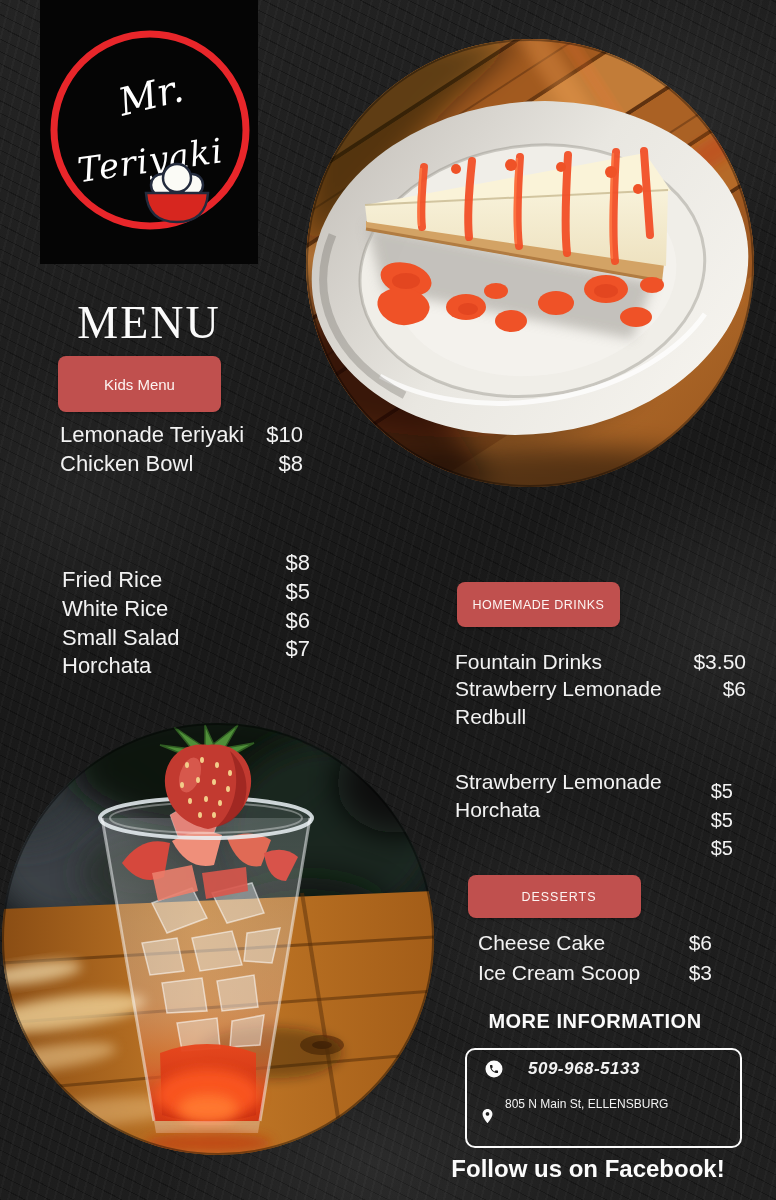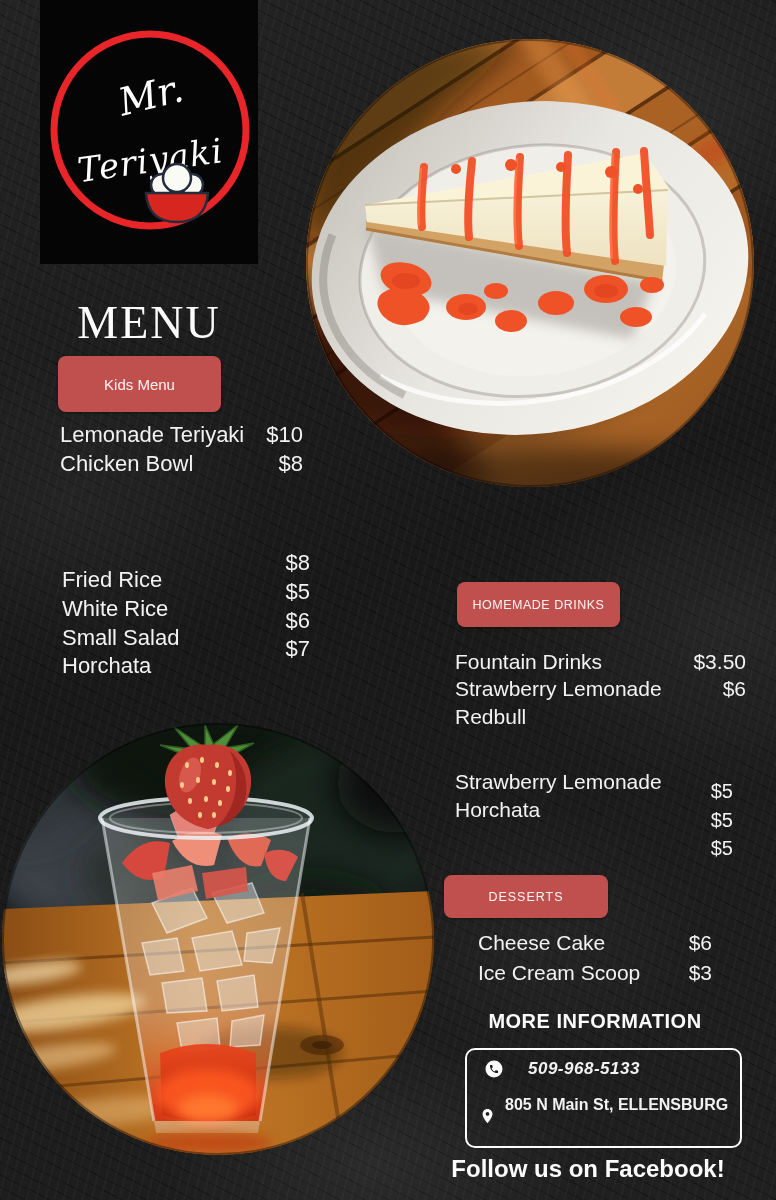--- a/index.html
+++ b/index.html
@@ -21,21 +21,21 @@
   
   #logo-block{left:40px;top:0;width:218px;height:264px;background:#050505;}
   #menu-title{left:40px;top:272px;width:218px;text-align:center;
     font-family:"Liberation Serif",serif;font-size:46px;letter-spacing:2px;color:#fbfbfb;margin-top:24px;}
   
   .pill{background:#c0504e;border-radius:8px;display:flex;align-items:center;justify-content:center;
         color:#fdf4f2;box-shadow:0 1px 3px rgba(0,0,0,.4);}
   #pill-kids{left:58px;top:356px;width:163px;height:56px;font-size:15px;}
   #pill-sides{left:58px;top:512px;width:163px;height:45px;font-size:15px;}
   #pill-drinks{left:457px;top:582px;width:163px;height:45px;font-size:12.5px;letter-spacing:.5px;}
-  #pill-desserts{left:444px;top:875px;width:164px;height:43px;font-size:12.5px;letter-spacing:1px;}
+  #pill-desserts{left:468px;top:875px;width:164px;height:43px;font-size:12.5px;letter-spacing:1px;padding-left:9px;}
   
   .names,.prices{white-space:nowrap;}
   .prices{text-align:right;}
   #kids-names{left:60px;top:420px;font-size:22px;line-height:29px;}
   #kids-prices{left:248px;top:420px;width:55px;font-size:22px;line-height:29px;}
   #sides-names{left:62px;top:566px;font-size:22px;line-height:28.8px;}
   #sides-prices{left:230px;top:549px;width:80px;font-size:22px;line-height:28.8px;}
   #drinks1-names{left:455px;top:648px;font-size:21px;line-height:27.4px;}
   #drinks1-prices{left:662px;top:648px;width:84px;font-size:21px;line-height:27.4px;}
   #drinks2-names{left:455px;top:768px;font-size:21px;line-height:27.6px;}
@@ -43,21 +43,21 @@
   #desserts-names{left:478px;top:928px;font-size:21px;line-height:29.5px;}
   #desserts-prices{left:664px;top:928px;width:48px;font-size:21px;line-height:29.5px;}
   
   #info-heading{left:455px;top:1010px;width:280px;text-align:center;font-size:20px;font-weight:bold;letter-spacing:.5px;color:#fafafa;}
   #contact-box{left:465px;top:1048px;width:277px;height:100px;border:2.5px solid #fbfbfb;border-radius:10px;box-sizing:border-box;}
   .contact-row{position:absolute;display:flex;align-items:flex-start;}
   #phone-row{left:18px;top:9px;align-items:center;gap:25px;}
   #phone-text{font-size:17px;font-weight:bold;font-style:italic;letter-spacing:.5px;}
   #addr-row{left:12px;top:44px;gap:9px;}
   #addr-icon-wrap{margin-top:12px;}
-  .addr-lines{font-size:16px;font-weight:bold;line-height:21px;}
+  .addr-lines{font-size:12px;font-weight:normal;line-height:21px;}
   #footer-text{left:440px;top:1155px;width:296px;text-align:center;font-size:24px;font-weight:bold;color:#fcfcfc;}
   svg{display:block;}
 </style>
 </head>
 <body>
 
 <div class="canvas">
 
   <svg class="abs" style="left:306px;top:39px;" width="448" height="448" viewBox="0 0 448 448" role="img">
     <defs>

